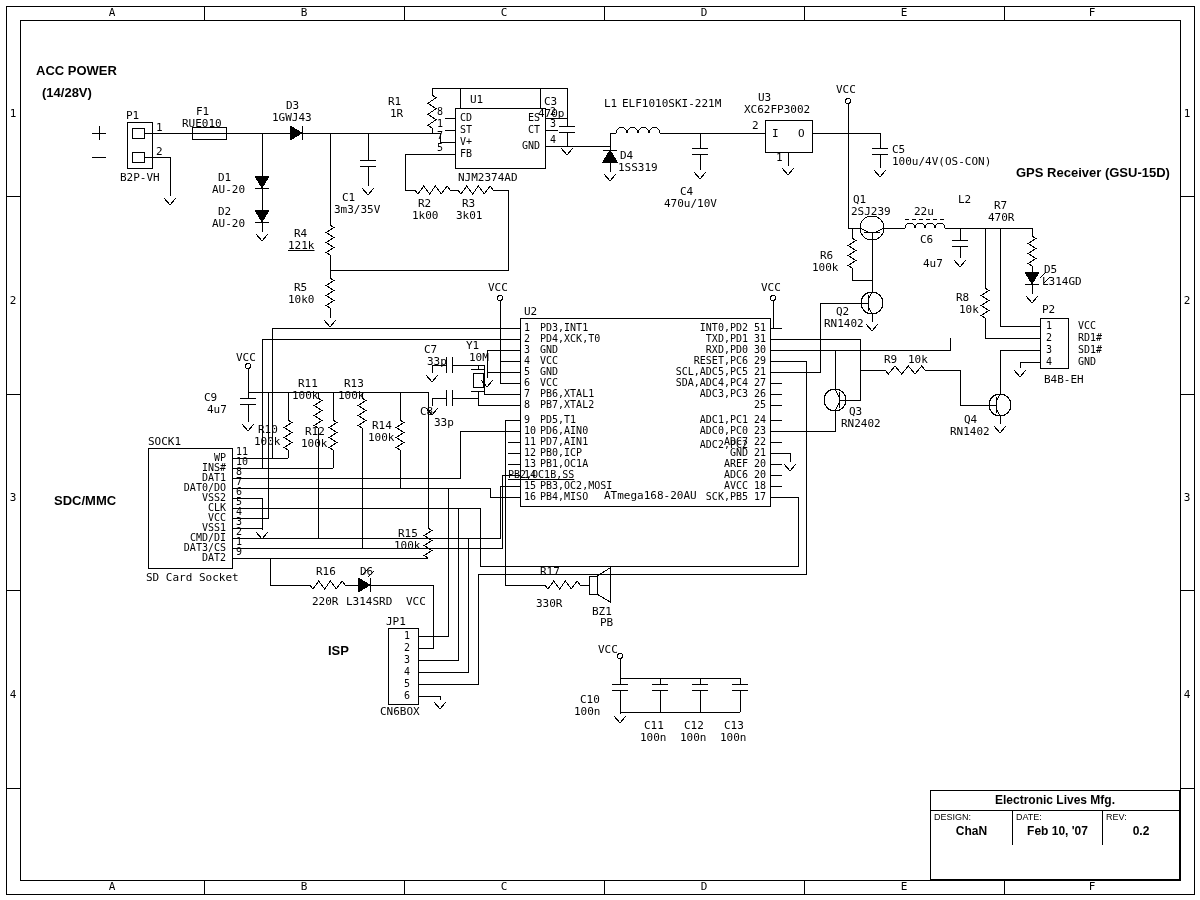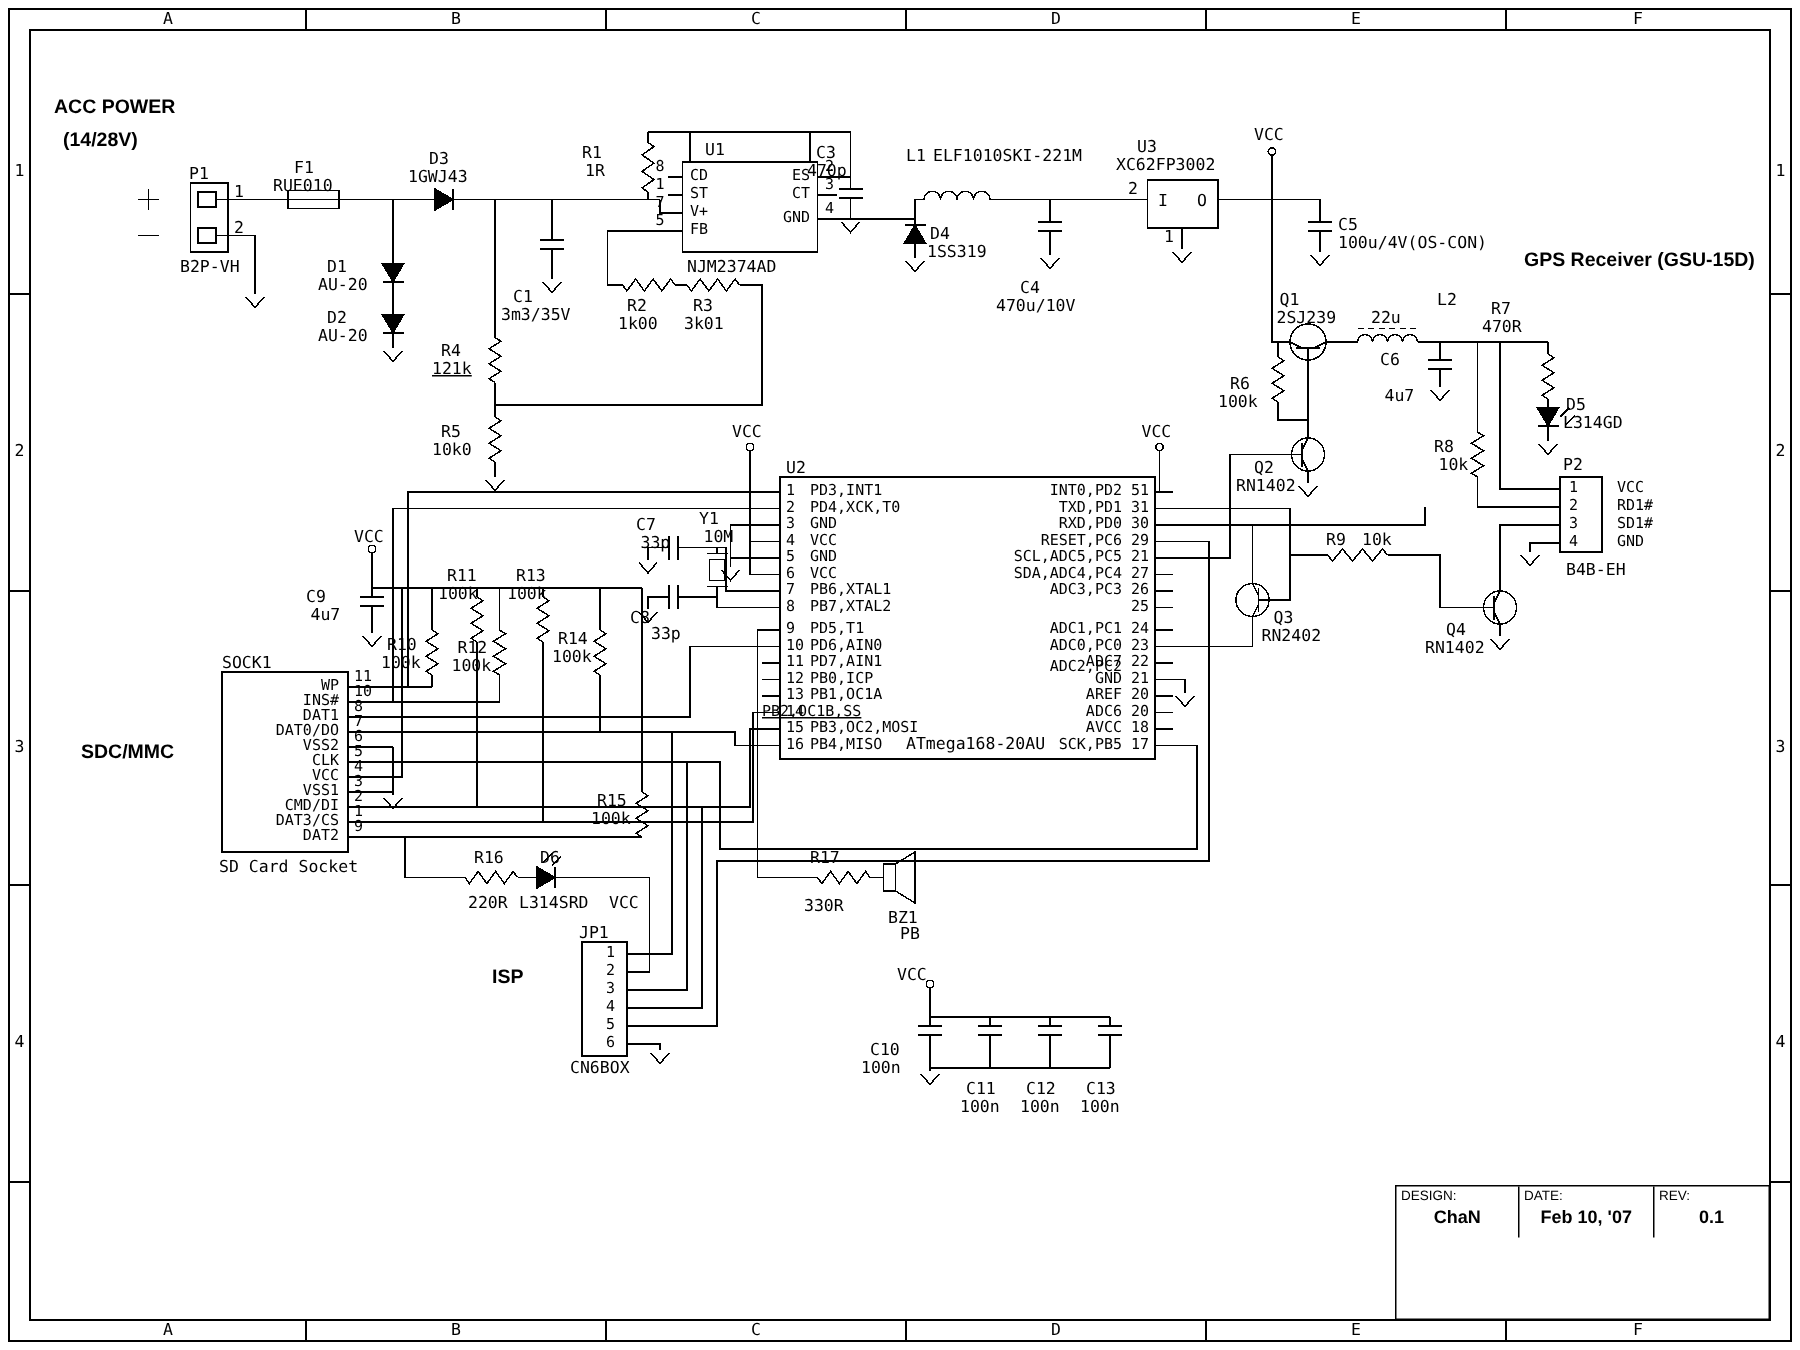--- a/index.html
+++ b/index.html
@@ -908,32 +908,33 @@
       </g>
       <g>
         <polyline points="434,702 440,709 446,702"></polyline>
       </g>
       <g>
         <polyline points="614,716 620,723 626,716"></polyline>
       </g>
     </svg>
 
   <div class="tblock">
+    <div class="tb-company">Electronic Lives Mfg.</div>
     <div class="tb-bottom">
       <div class="tb-cell" style="width:82px">
         <span class="tb-lab">DESIGN:</span>
         <div class="tb-val">ChaN</div>
       </div>
       <div class="tb-cell" style="width:90px">
         <span class="tb-lab">DATE:</span>
         <div class="tb-val">Feb 10, '07</div>
       </div>
       <div class="tb-cell" style="width:76px">
         <span class="tb-lab">REV:</span>
-        <div class="tb-val">0.1</div>
+        <div class="tb-val">0.2</div>
       </div>
     </div>
   </div>
 <div class="lbl ctr" style="left: 112px; top: 7px;">A</div>
     <div class="lbl ctr" style="left: 112px; top: 881px;">A</div>
     <div class="lbl ctr" style="left: 304px; top: 7px;">B</div>
     <div class="lbl ctr" style="left: 304px; top: 881px;">B</div>
     <div class="lbl ctr" style="left: 504px; top: 7px;">C</div>
     <div class="lbl ctr" style="left: 504px; top: 881px;">C</div>
     <div class="lbl ctr" style="left: 704px; top: 7px;">D</div>

